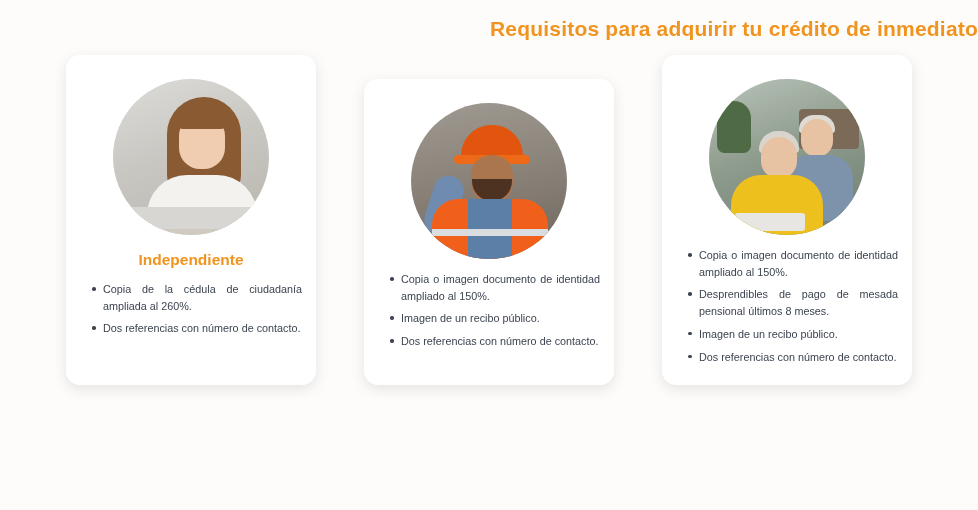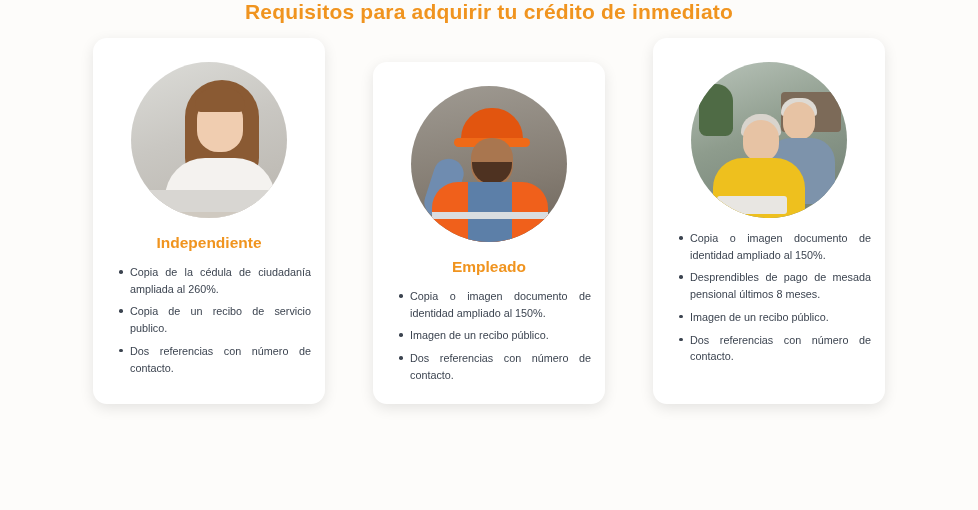--- a/index.html
+++ b/index.html
@@ -13,37 +13,38 @@
     font-family: "Liberation Sans", sans-serif;
     overflow: hidden;
   }
   .page {
     position: relative;
     width: 978px;
     height: 510px;
     background: #fdfcfa;
   }
   .page-title {
-    text-align: center;
+    text-align: right;
     color: #f0941f;
     font-size: 21px;
     font-weight: bold;
     letter-spacing: 0.2px;
     margin: 0;
+    padding-top: 17px;
   }
   .cards {
     display: flex;
     justify-content: center;
     gap: 48px;
     padding: 0;
     margin-top: 14px;
   }
   .card {
     position: relative;
-    width: 232px;
+    width: 250px;
     background: #ffffff;
     border-radius: 14px;
     box-shadow: 0 4px 14px rgba(0,0,0,0.10);
     padding: 18px 0 14px 0;
     box-sizing: border-box;
   }
   .card.offset {
     margin-top: 24px;
   }
   .avatar-wrap {
@@ -285,41 +286,39 @@
             <div class="hair-front"></div>
             <div class="body"></div>
             <div class="desk"></div>
             <div class="laptop"></div>
           </div>
         </div>
       </div>
       <h2 class="card-title">Independiente</h2>
       <ul class="req-list">
         <li>Copia de la cédula de ciudadanía ampliada al 260%.</li>
-        <li>Copia de un recibo de servicio publico.</li>
         <li>Dos referencias con número de contacto.</li>
       </ul>
     </div>
 
     <div class="card offset">
       <div class="avatar-wrap">
         <div class="avatar">
           <div class="photo-worker">
             <div class="arm"></div>
             <div class="helmet"></div>
             <div class="brim"></div>
             <div class="face"></div>
             <div class="beard"></div>
             <div class="vest"></div>
             <div class="shirt"></div>
             <div class="stripe"></div>
           </div>
         </div>
       </div>
-      <h2 class="card-title">Empleado</h2>
       <ul class="req-list">
         <li>Copia o imagen documento de identidad ampliado al 150%.</li>
         <li>Imagen de un recibo público.</li>
         <li>Dos referencias con número de contacto.</li>
       </ul>
     </div>
 
     <div class="card">
       <div class="avatar-wrap">
         <div class="avatar">

